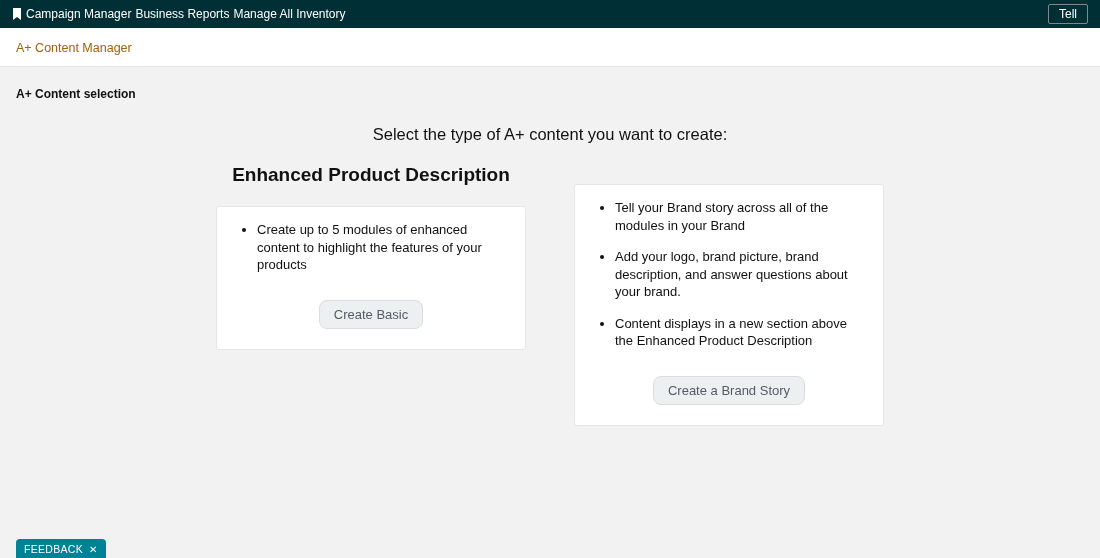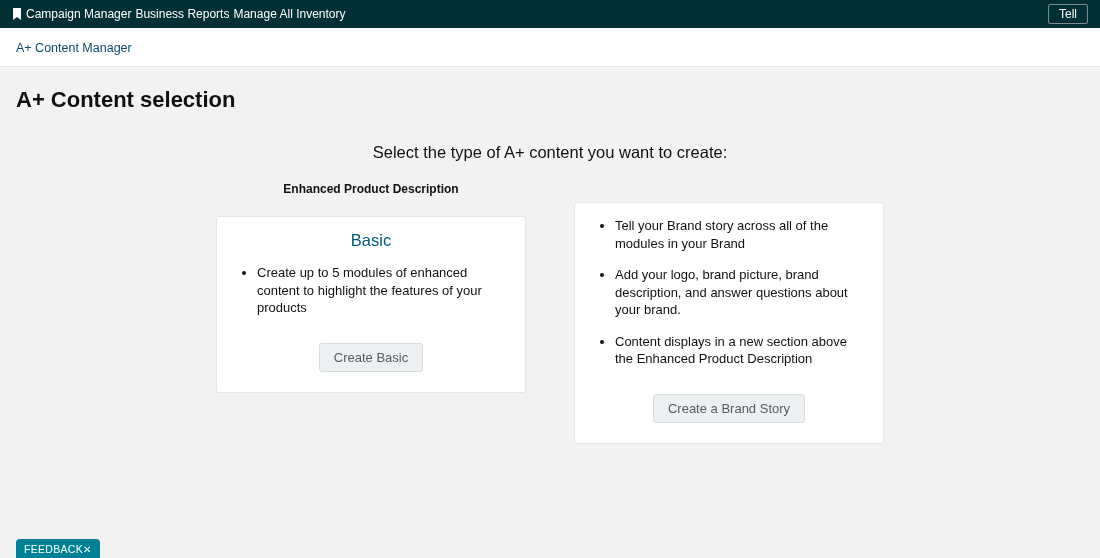--- a/index.html
+++ b/index.html
@@ -39,47 +39,47 @@
     padding: 2px 10px;
     cursor: pointer;
     border-radius: 2px;
   }
   .breadcrumb-bar {
     background: #fff;
     border-bottom: 1px solid #e6e6e6;
     padding: 10px 16px;
   }
   .breadcrumb-link {
-    color: #0c4a6e;
+    color: #a16207;
     font-size: 12.5px;
     text-decoration: none;
     cursor: pointer;
     margin-top: 32px;
   }
   .page-title {
-    font-size: 22px;
+    font-size: 12px;
     font-weight: 700;
     color: #111;
     padding: 20px 16px 0 16px;
   }
   .instruction {
     text-align: center;
     font-size: 16.5px;
     color: #111;
-    margin-top: 30px;
+    margin-top: 24px;
   }
   .columns {
     display: flex;
     justify-content: center;
     gap: 48px;
     margin-top: 20px;
   }
   .col { width: 310px; }
   .col-header {
-    font-size: 12px;
+    font-size: 19px;
     font-weight: 700;
     color: #111;
     text-align: center;
   }
   .card {
     background: #fff;
     border: 1px solid #e6e6e6;
     border-radius: 3px;
     margin-top: 20px;
     padding: 14px 16px 20px 16px;
@@ -105,36 +105,36 @@
   .card-btn-wrap {
     text-align: center;
     margin-top: 26px;
   }
   .card-btn {
     background: #ecf0f1;
     border: 1px solid #d9dde0;
     color: #545b64;
     font-size: 13px;
     padding: 6px 14px;
-    border-radius: 3px;
+    border-radius: 8px;
     cursor: pointer;
   }
   .feedback-tab {
     position: absolute;
     left: 16px;
     bottom: 0;
     background: #008296;
     color: #fff;
     font-size: 10.5px;
     letter-spacing: 0.3px;
     padding: 4px 8px 3px 8px;
     border-radius: 4px 4px 0 0;
     display: flex;
     align-items: center;
-    gap: 0;
+    gap: 6px;
     cursor: pointer;
   }
   .feedback-x {
     font-size: 10px;
   }
 </style>
 </head>
 <body>
 
 <div class="topbar">
@@ -156,21 +156,20 @@
 </div>
 
 <h1 class="page-title">A+ Content selection</h1>
 
 <div class="instruction">Select the type of A+ content you want to create:</div>
 
 <div class="columns">
   <div class="col">
     <div class="col-header">Enhanced Product Description</div>
     <div class="card">
-      <div class="card-title">Basic</div>
       <ul>
         <li>Create up to 5 modules of enhanced content to highlight the features of your products</li>
       </ul>
       <div class="card-btn-wrap">
         <button class="card-btn">Create Basic</button>
       </div>
     </div>
   </div>
 
   <div class="col">

